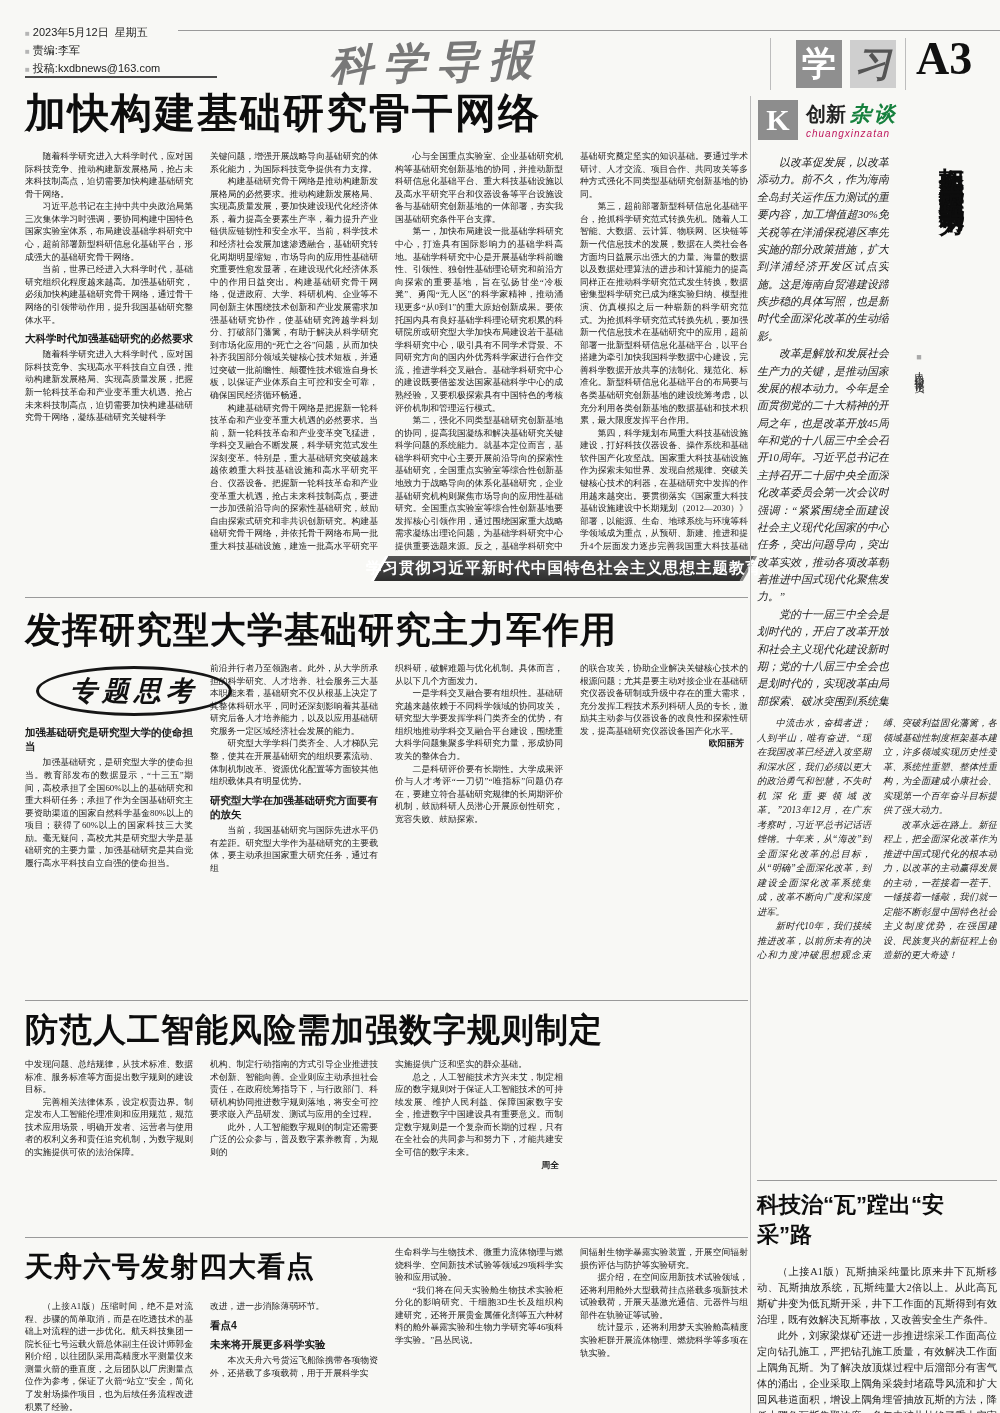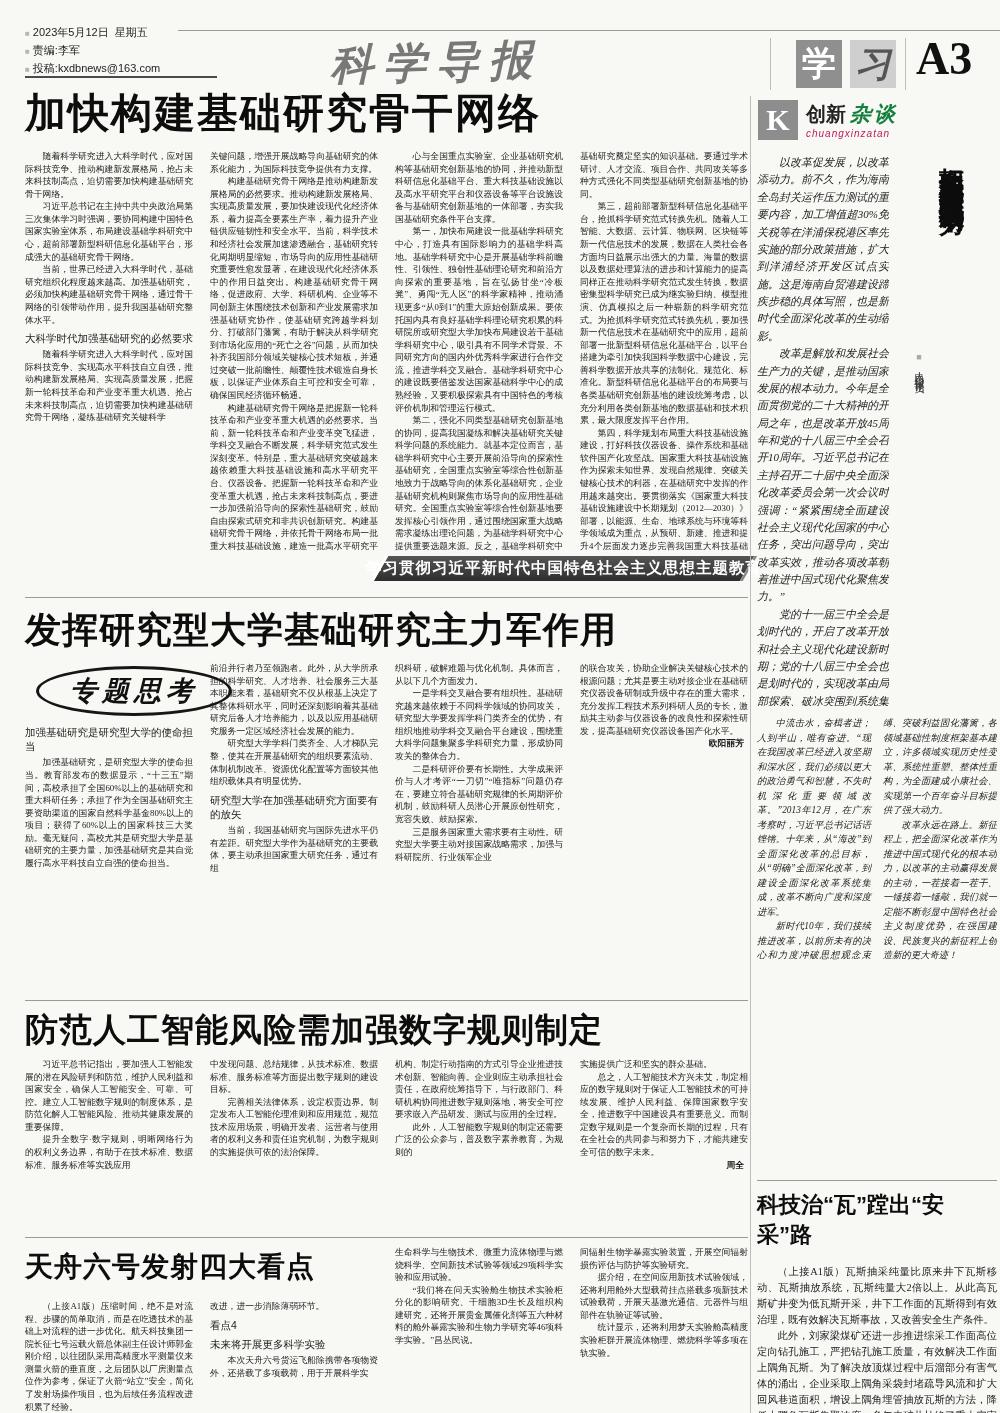--- a/index.html
+++ b/index.html
@@ -26,21 +26,21 @@
   .h1{font-size:41px;letter-spacing:2px;}
   .h2{font-size:36px;letter-spacing:1px;}
   .h3{font-size:33px;letter-spacing:1px;}
   .h4{font-size:28px;letter-spacing:1px;}
   .h5{font-size:22px;letter-spacing:0px;}
   
   .cols{display:flex;gap:17px;}
   .col{width:168px;font-size:8.8px;line-height:1.43;text-align:justify;overflow:hidden;}
   .col p{margin:0;}
   .t-p{text-indent:2em;}
-  .t-sub{font-family:"Liberation Sans",sans-serif;font-weight:normal;font-size:10.5px;
+  .t-sub{font-family:"Liberation Sans",sans-serif;font-weight:bold;font-size:10.5px;
          text-indent:0;margin:5px 0 3px 0 !important;line-height:1.35;}
   .t-byline{text-indent:0;text-align:right;font-weight:bold;padding-right:4px;}
   
   .banner{background:linear-gradient(#555,#2e2e2e);transform:skewX(-30deg);
           border-left:3px solid #fff;border-right:3px solid #888;
           display:flex;align-items:center;justify-content:center;}
   .banner span{transform:skewX(30deg);color:#fff;font-family:"Liberation Sans",sans-serif;
           font-weight:bold;font-size:15.5px;letter-spacing:1px;white-space:nowrap;}
   
   .topic-badge{border:3px solid #161616;border-radius:50% / 50%;
@@ -131,35 +131,30 @@
   <div class="col" style="height:293px;">
       <p class="t-p" style="text-indent: 0px;">前沿并行者乃至领跑者。此外，从大学所承担的科学研究、人才培养、社会服务三大基本职能来看，基础研究不仅从根基上决定了其整体科研水平，同时还深刻影响着其基础研究后备人才培养能力，以及以应用基础研究服务一定区域经济社会发展的能力。</p>
       <p class="t-p">研究型大学学科门类齐全、人才梯队完整，使其在开展基础研究的组织要素流动、体制机制改革、资源优化配置等方面较其他组织载体具有明显优势。</p>
       <p class="t-sub">研究型大学在加强基础研究方面要有的放矢</p>
       <p class="t-p">当前，我国基础研究与国际先进水平仍有差距。研究型大学作为基础研究的主要载体，要主动承担国家重大研究任务，通过有组</p>
     </div>
   <div class="col" style="height:293px;">
       <p class="t-p" style="text-indent: 0px;">织科研，破解难题与优化机制。具体而言，从以下几个方面发力。</p>
       <p class="t-p">一是学科交叉融合要有组织性。基础研究越来越依赖于不同科学领域的协同攻关，研究型大学要发挥学科门类齐全的优势，有组织地推动学科交叉融合平台建设，围绕重大科学问题集聚多学科研究力量，形成协同攻关的整体合力。</p>
       <p class="t-p">二是科研评价要有长期性。大学成果评价与人才考评“一刀切”“唯指标”问题仍存在，要建立符合基础研究规律的长周期评价机制，鼓励科研人员潜心开展原创性研究，宽容失败、鼓励探索。</p>
-      <p class="t-p">三是服务国家重大需求要有主动性。研究型大学要主动对接国家战略需求，加强与科研院所、行业领军企业</p>
     </div>
   <div class="col" style="height:293px;">
       <p class="t-p" style="text-indent: 0px;">的联合攻关，协助企业解决关键核心技术的根源问题；尤其是要主动对接企业在基础研究仪器设备研制或升级中存在的重大需求，充分发挥工程技术系列科研人员的专长，激励其主动参与仪器设备的改良性和探索性研发，提高基础研究仪器设备国产化水平。</p>
       <p class="t-byline">欧阳丽芳</p>
     </div>
 </div>
 
 <div class="abs rule-h" style="left:25px;top:1000px;width:723px;"></div>
 <div class="abs headline h3" style="left:25px;top:1008px;width:720px;">防范人工智能风险需加强数字规则制定</div>
 <div class="abs cols" style="left:25px;top:1058px;height:136px;">
-  <div class="col" style="height:136px;">
-      <p class="t-p">习近平总书记指出，要加强人工智能发展的潜在风险研判和防范，维护人民利益和国家安全，确保人工智能安全、可靠、可控。建立人工智能数字规则的制度体系，是防范化解人工智能风险、推动其健康发展的重要保障。</p>
-      <p class="t-p">提升全数字·数字规则，明晰网络行为的权利义务边界，有助于在技术标准、数据标准、服务标准等实践应用</p>
-    </div>
   <div class="col" style="height:136px;">
       <p class="t-p" style="text-indent: 0px;">中发现问题、总结规律，从技术标准、数据标准、服务标准等方面提出数字规则的建设目标。</p>
       <p class="t-p">完善相关法律体系，设定权责边界。制定发布人工智能伦理准则和应用规范，规范技术应用场景，明确开发者、运营者与使用者的权利义务和责任追究机制，为数字规则的实施提供可依的法治保障。</p>
     </div>
   <div class="col" style="height:136px;">
       <p class="t-p" style="text-indent: 0px;">机构、制定行动指南的方式引导企业推进技术创新、智能向善。企业则应主动承担社会责任，在政府统筹指导下，与行政部门、科研机构协同推进数字规则落地，将安全可控要求嵌入产品研发、测试与应用的全过程。</p>
       <p class="t-p">此外，人工智能数字规则的制定还需要广泛的公众参与，普及数字素养教育，为规则的</p>
     </div>
   <div class="col" style="height:136px;">
       <p class="t-p" style="text-indent: 0px;">实施提供广泛和坚实的群众基础。</p>

